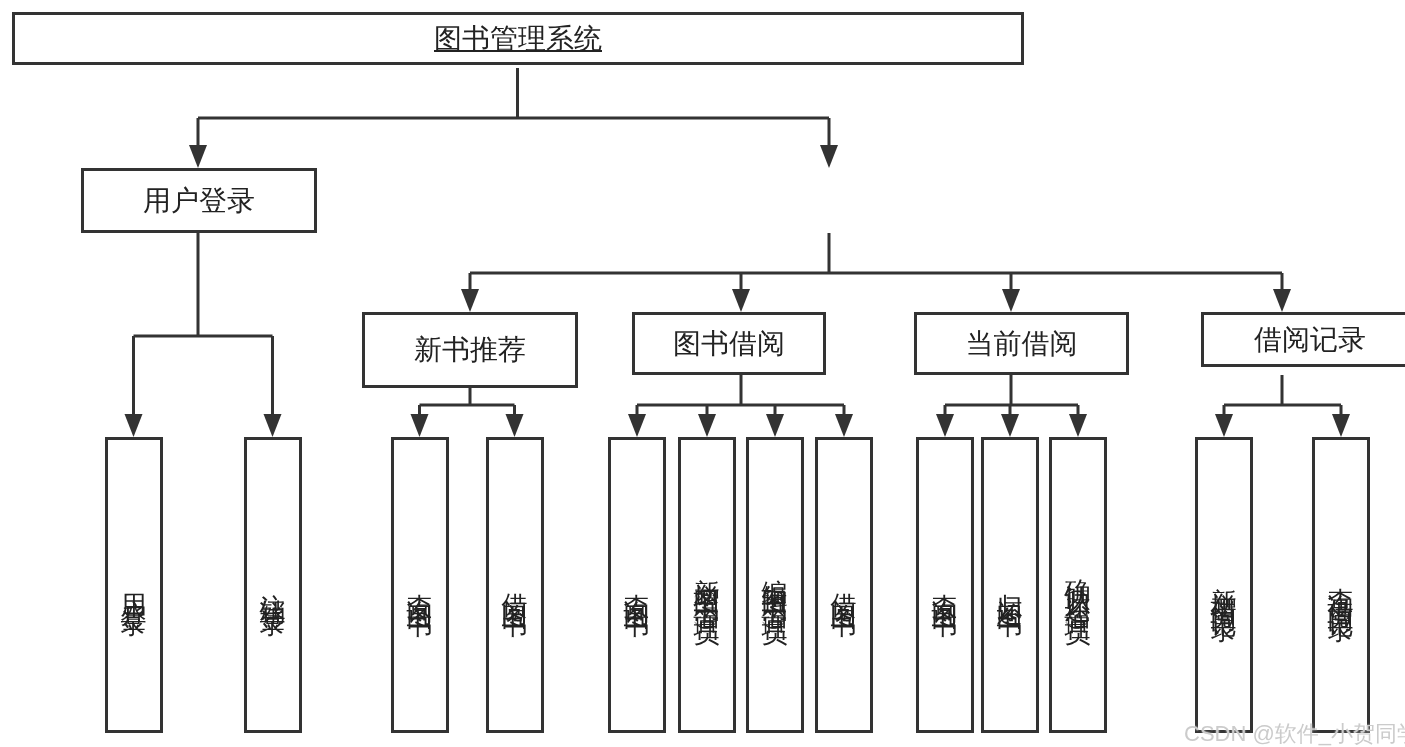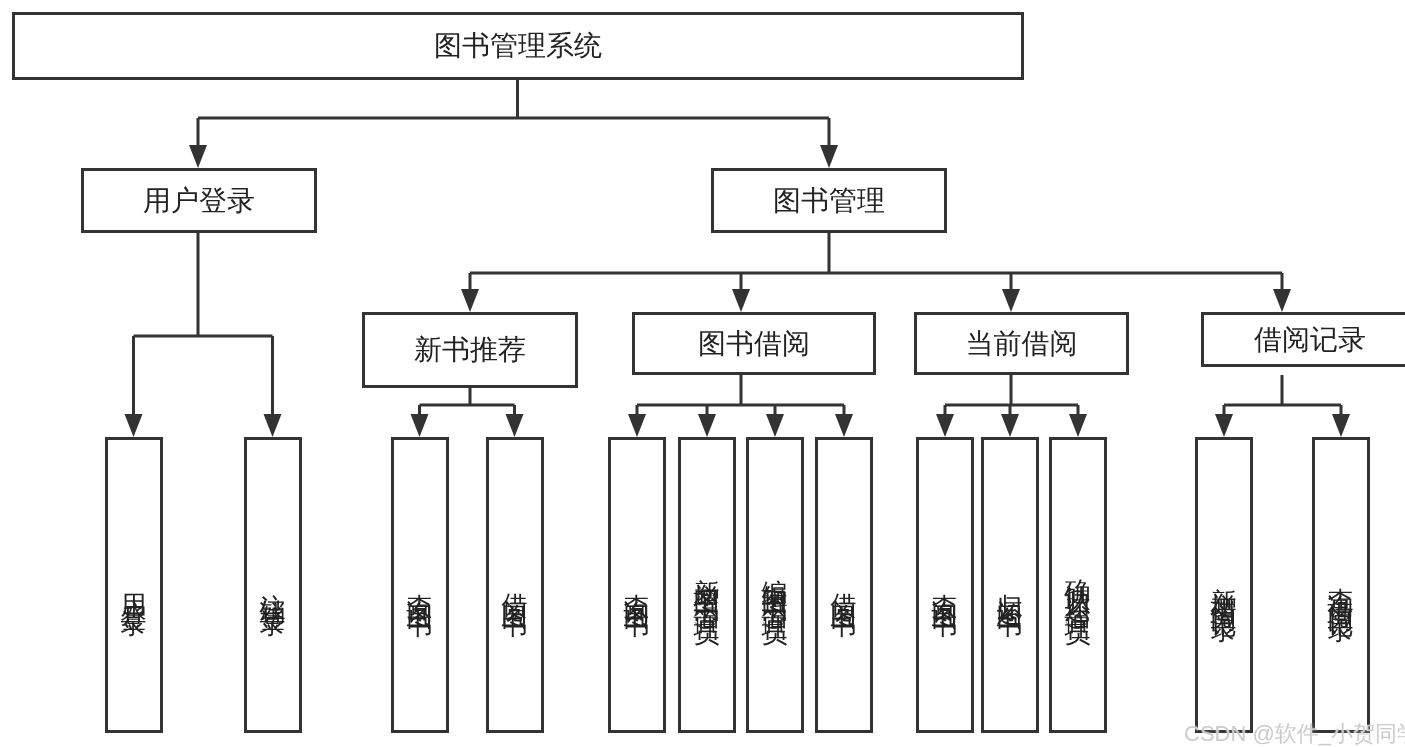--- a/index.html
+++ b/index.html
@@ -79,27 +79,26 @@
       <polygon points="766,414 784,414 775,437"></polygon>
       <polygon points="835,414 853,414 844,437"></polygon>
       <polygon points="936,414 954,414 945,437"></polygon>
       <polygon points="1001,414 1019,414 1010,437"></polygon>
       <polygon points="1069,414 1087,414 1078,437"></polygon>
       <polygon points="1215,414 1233,414 1224,437"></polygon>
       <polygon points="1332,414 1350,414 1341,437"></polygon>
     </g>
   </svg>
 
-  <div class="box" style="left:12px;top:12px;width:1012px;height:68px;">图书管理系统</div>
+  <div class="box" style="left:12px;top:12px;width:1012px;height:53px;text-decoration:underline;">图书管理系统</div>
 
   <div class="box" style="left:81px;top:168px;width:236px;height:65px;">用户登录</div>
-  <div class="box" style="left:711px;top:168px;width:236px;height:65px;">图书管理</div>
 
   <div class="box" style="left:362px;top:312px;width:216px;height:76px;">新书推荐</div>
-  <div class="box" style="left:632px;top:312px;width:244px;height:63px;">图书借阅</div>
+  <div class="box" style="left:632px;top:312px;width:194px;height:63px;">图书借阅</div>
   <div class="box" style="left:903px;top:312px;width:215px;height:63px;margin-left:11px;">当前借阅</div>
   <div class="box" style="left:1201px;top:312px;width:218px;height:55px;">借阅记录</div>
 
   <div class="box vbox" style="left:105px;top:437px;width:58px;height:296px;">用户登录</div>
   <div class="box vbox" style="left:244px;top:437px;width:58px;height:296px;">注销登录</div>
 
   <div class="box vbox" style="left:391px;top:437px;width:58px;height:296px;">查询图书</div>
   <div class="box vbox" style="left:486px;top:437px;width:58px;height:296px;">借阅图书</div>
 
   <div class="box vbox" style="left:608px;top:437px;width:58px;height:296px;">查询图书</div>

